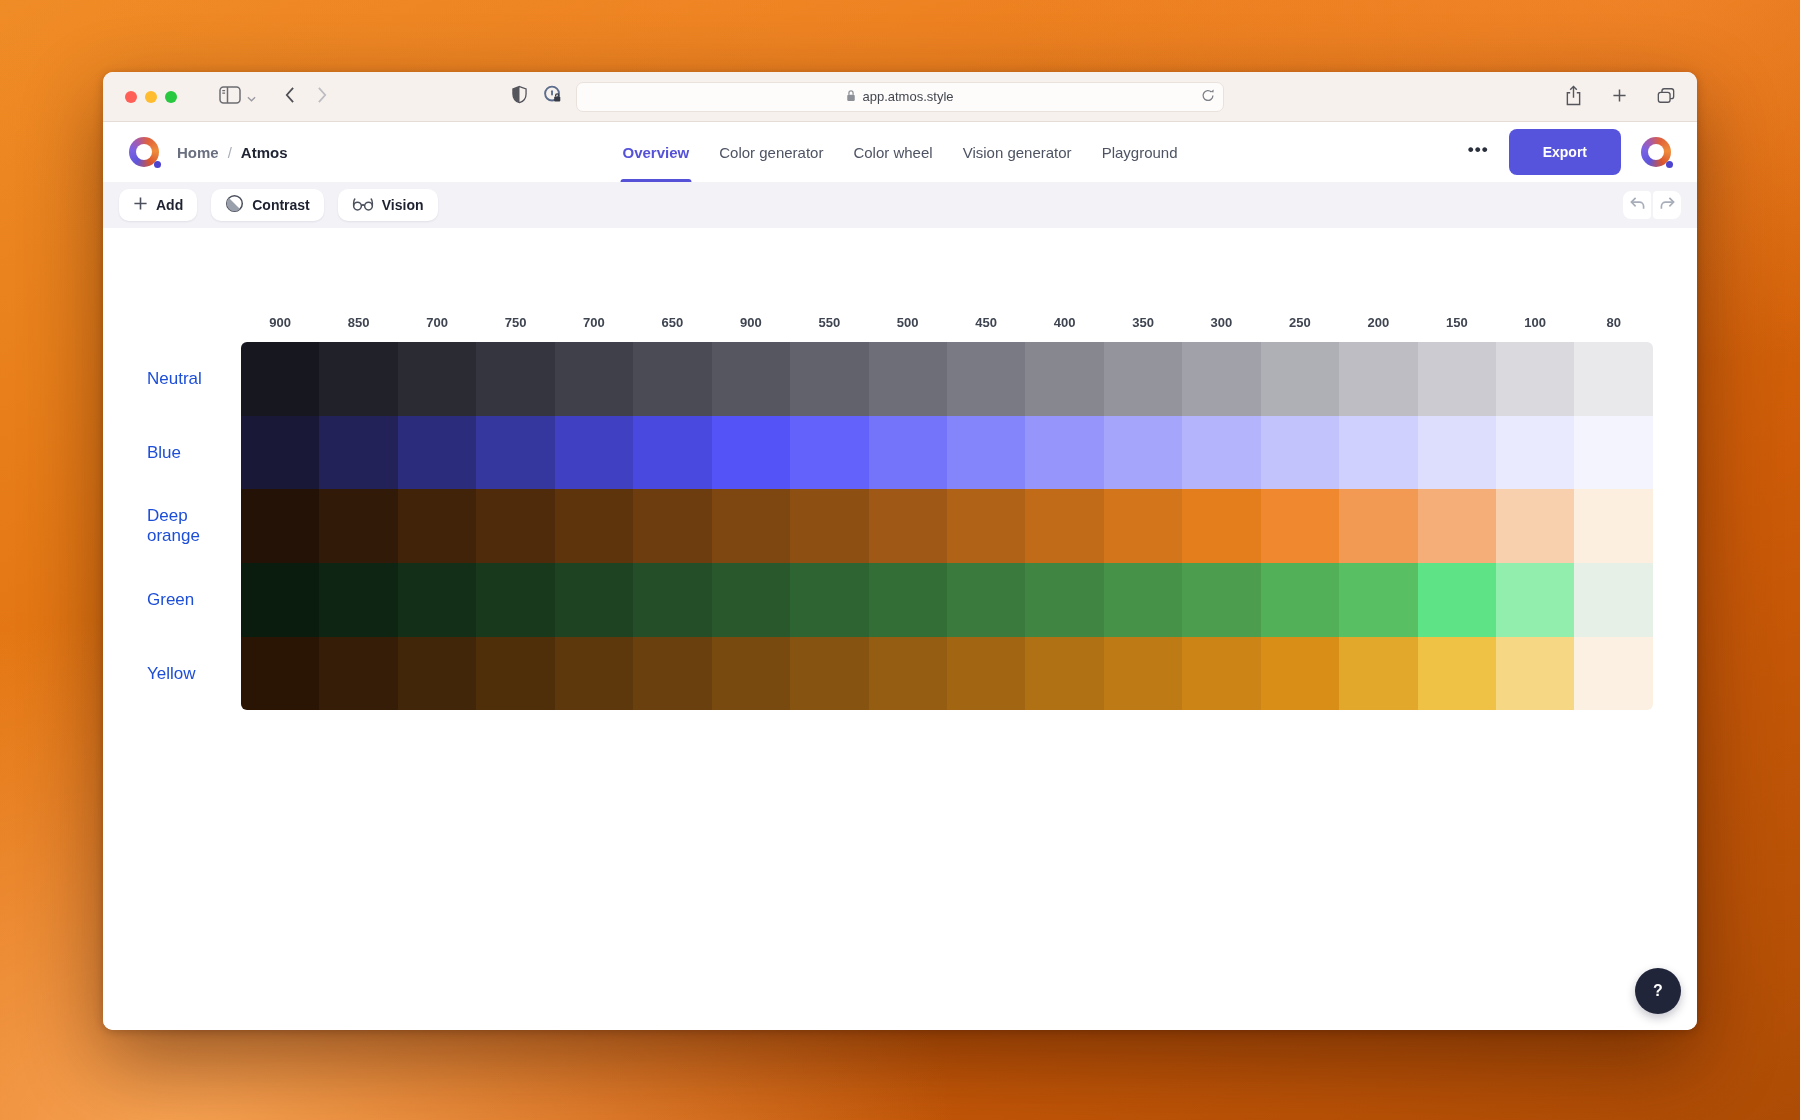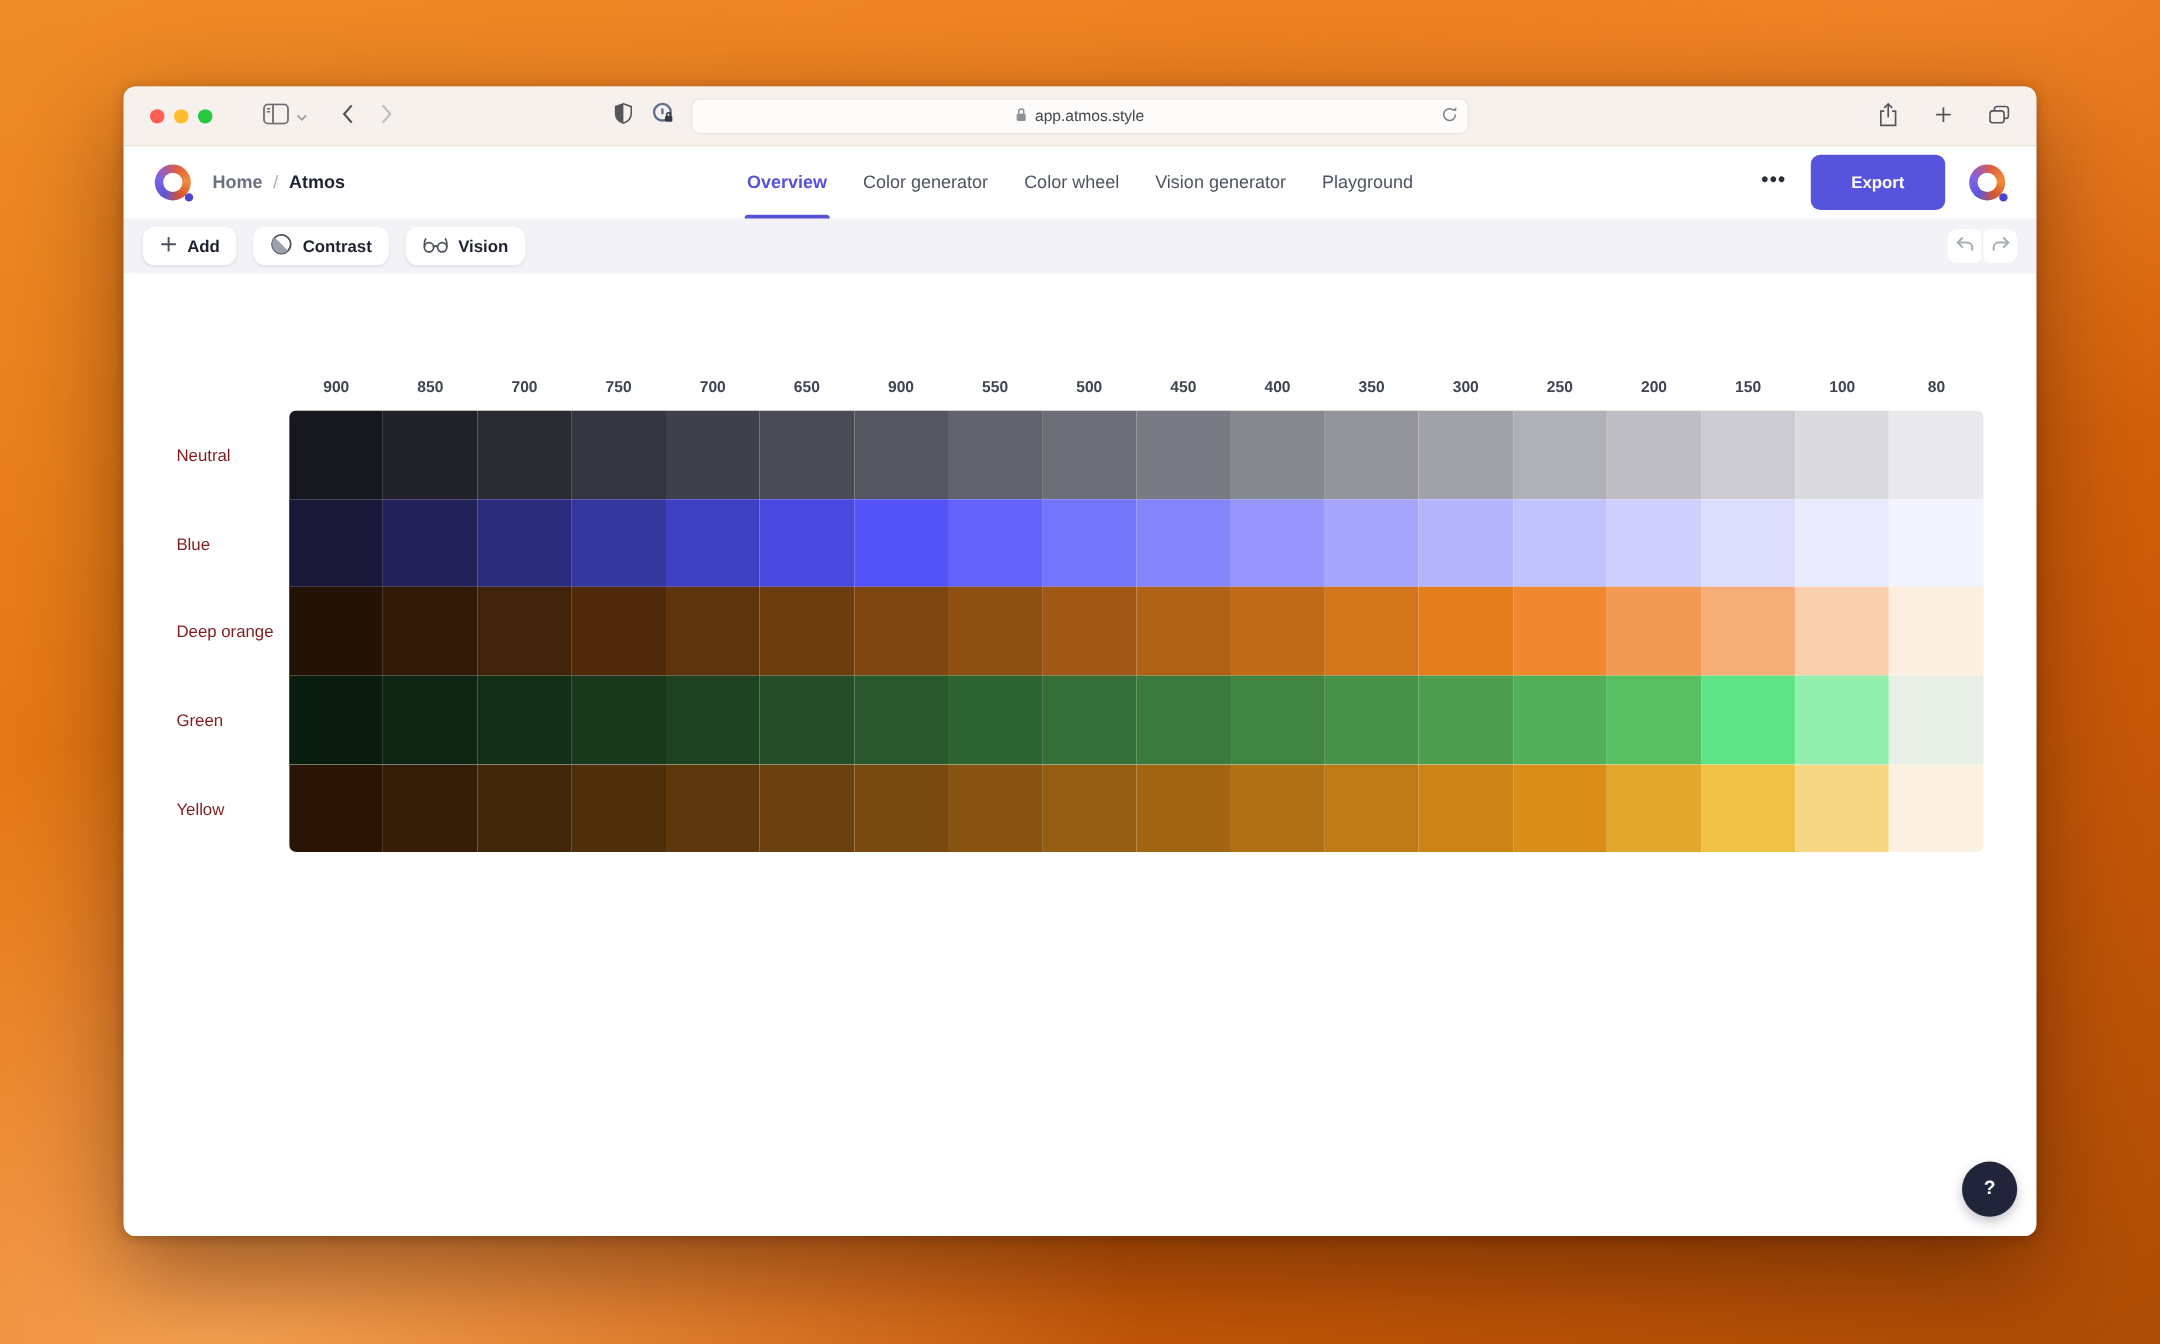--- a/index.html
+++ b/index.html
@@ -69,21 +69,21 @@
   .hist-btn { width:28px; height:28px; background:#fff; border:none; display:flex; align-items:center; justify-content:center; cursor:pointer; }
   .hist-btn.undo { border-radius:8px 4px 4px 8px; }
   .hist-btn.redo { border-radius:4px 8px 8px 4px; }
 
   
   .content { position:relative; height:802px; background:#fff; }
   .palette { position:absolute; top:74px; left:44px; right:44px; }
   .header-row { display:flex; margin-left:94px; height:40px; align-items:center; }
   .col-header { flex:1; text-align:center; font-size:13px; font-weight:600; color:#3e4450; }
   .prow { display:flex; height:73.7px; }
-  .row-label { width:94px; display:flex; align-items:center; font-size:14px; color:#7f1d1d; }
+  .row-label { width:94px; display:flex; align-items:center; font-size:17px; color:#1d4ed8; }
   .cells { flex:1; display:flex; }
   .prow:first-child .cells { border-radius:6px 6px 0 0; overflow:hidden; }
   .prow:last-child .cells { border-radius:0 0 6px 6px; overflow:hidden; }
   .swatch { flex:1; }
 
   .help-fab { position:absolute; right:16px; bottom:16px; width:46px; height:46px; border-radius:50%;
     background:#20253a; color:#fff; border:none; font-size:16px; font-weight:700; font-family:inherit;
     display:flex; align-items:center; justify-content:center; cursor:pointer; box-shadow:0 4px 10px rgba(20,20,50,.25); }
 </style>
 </head>

